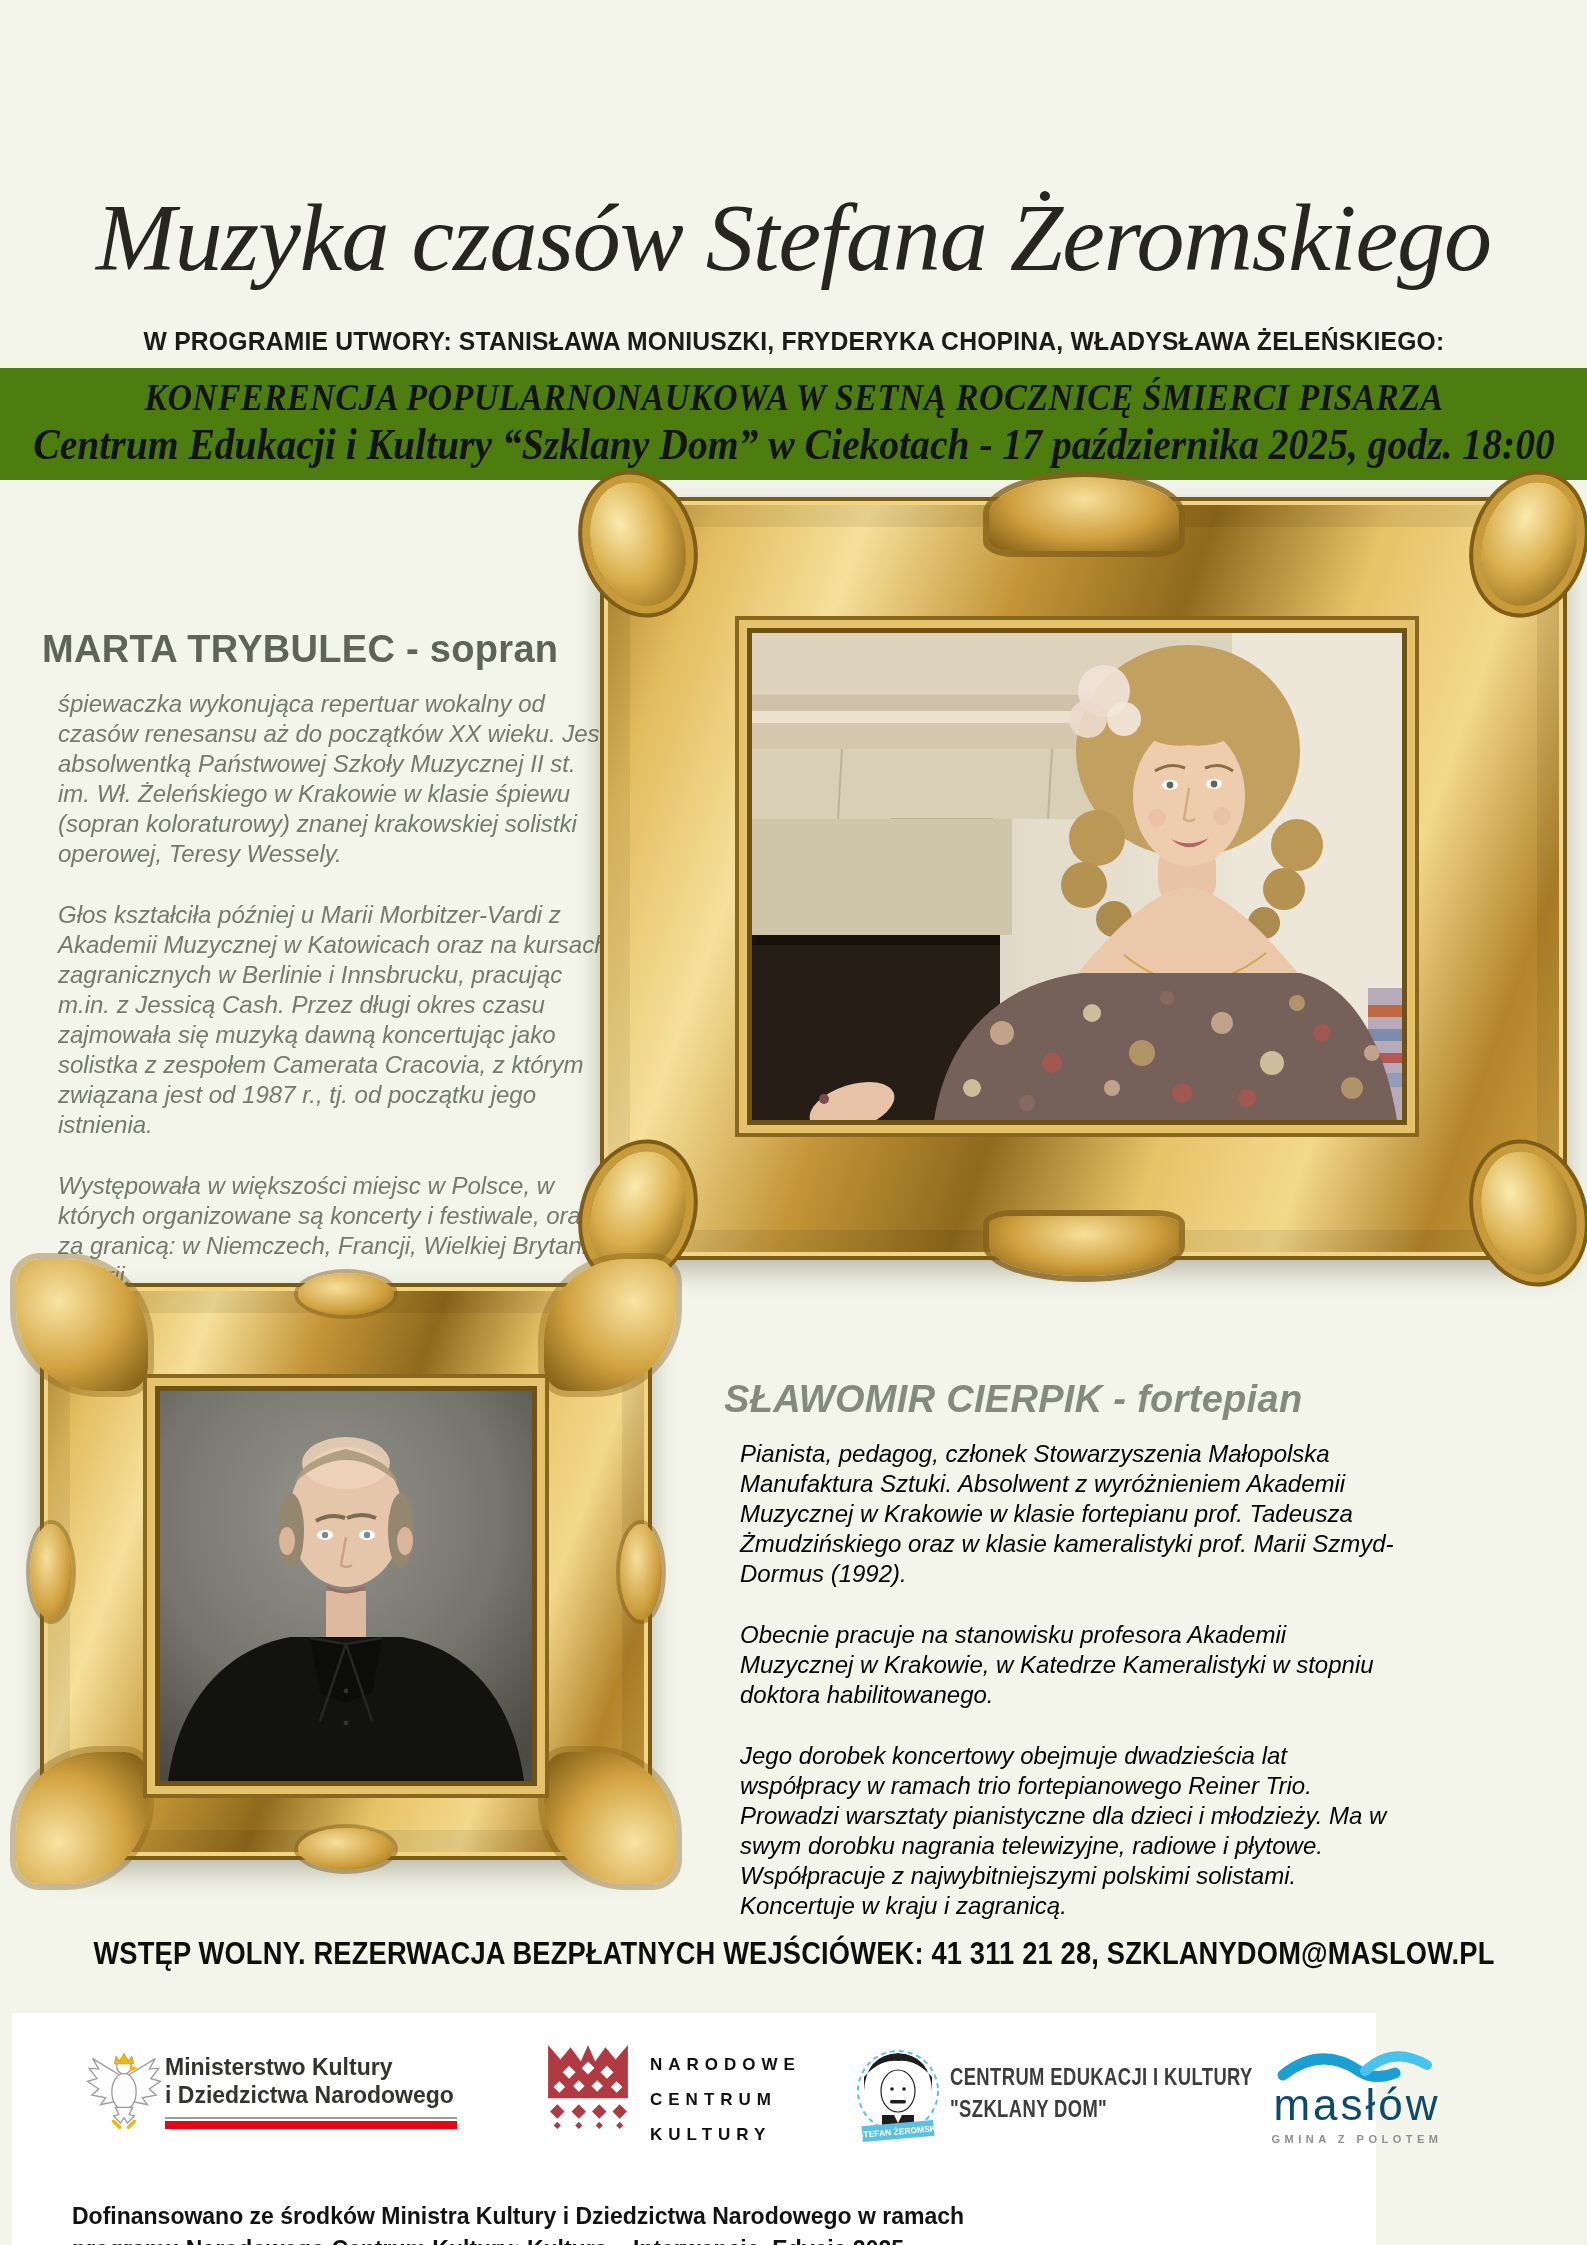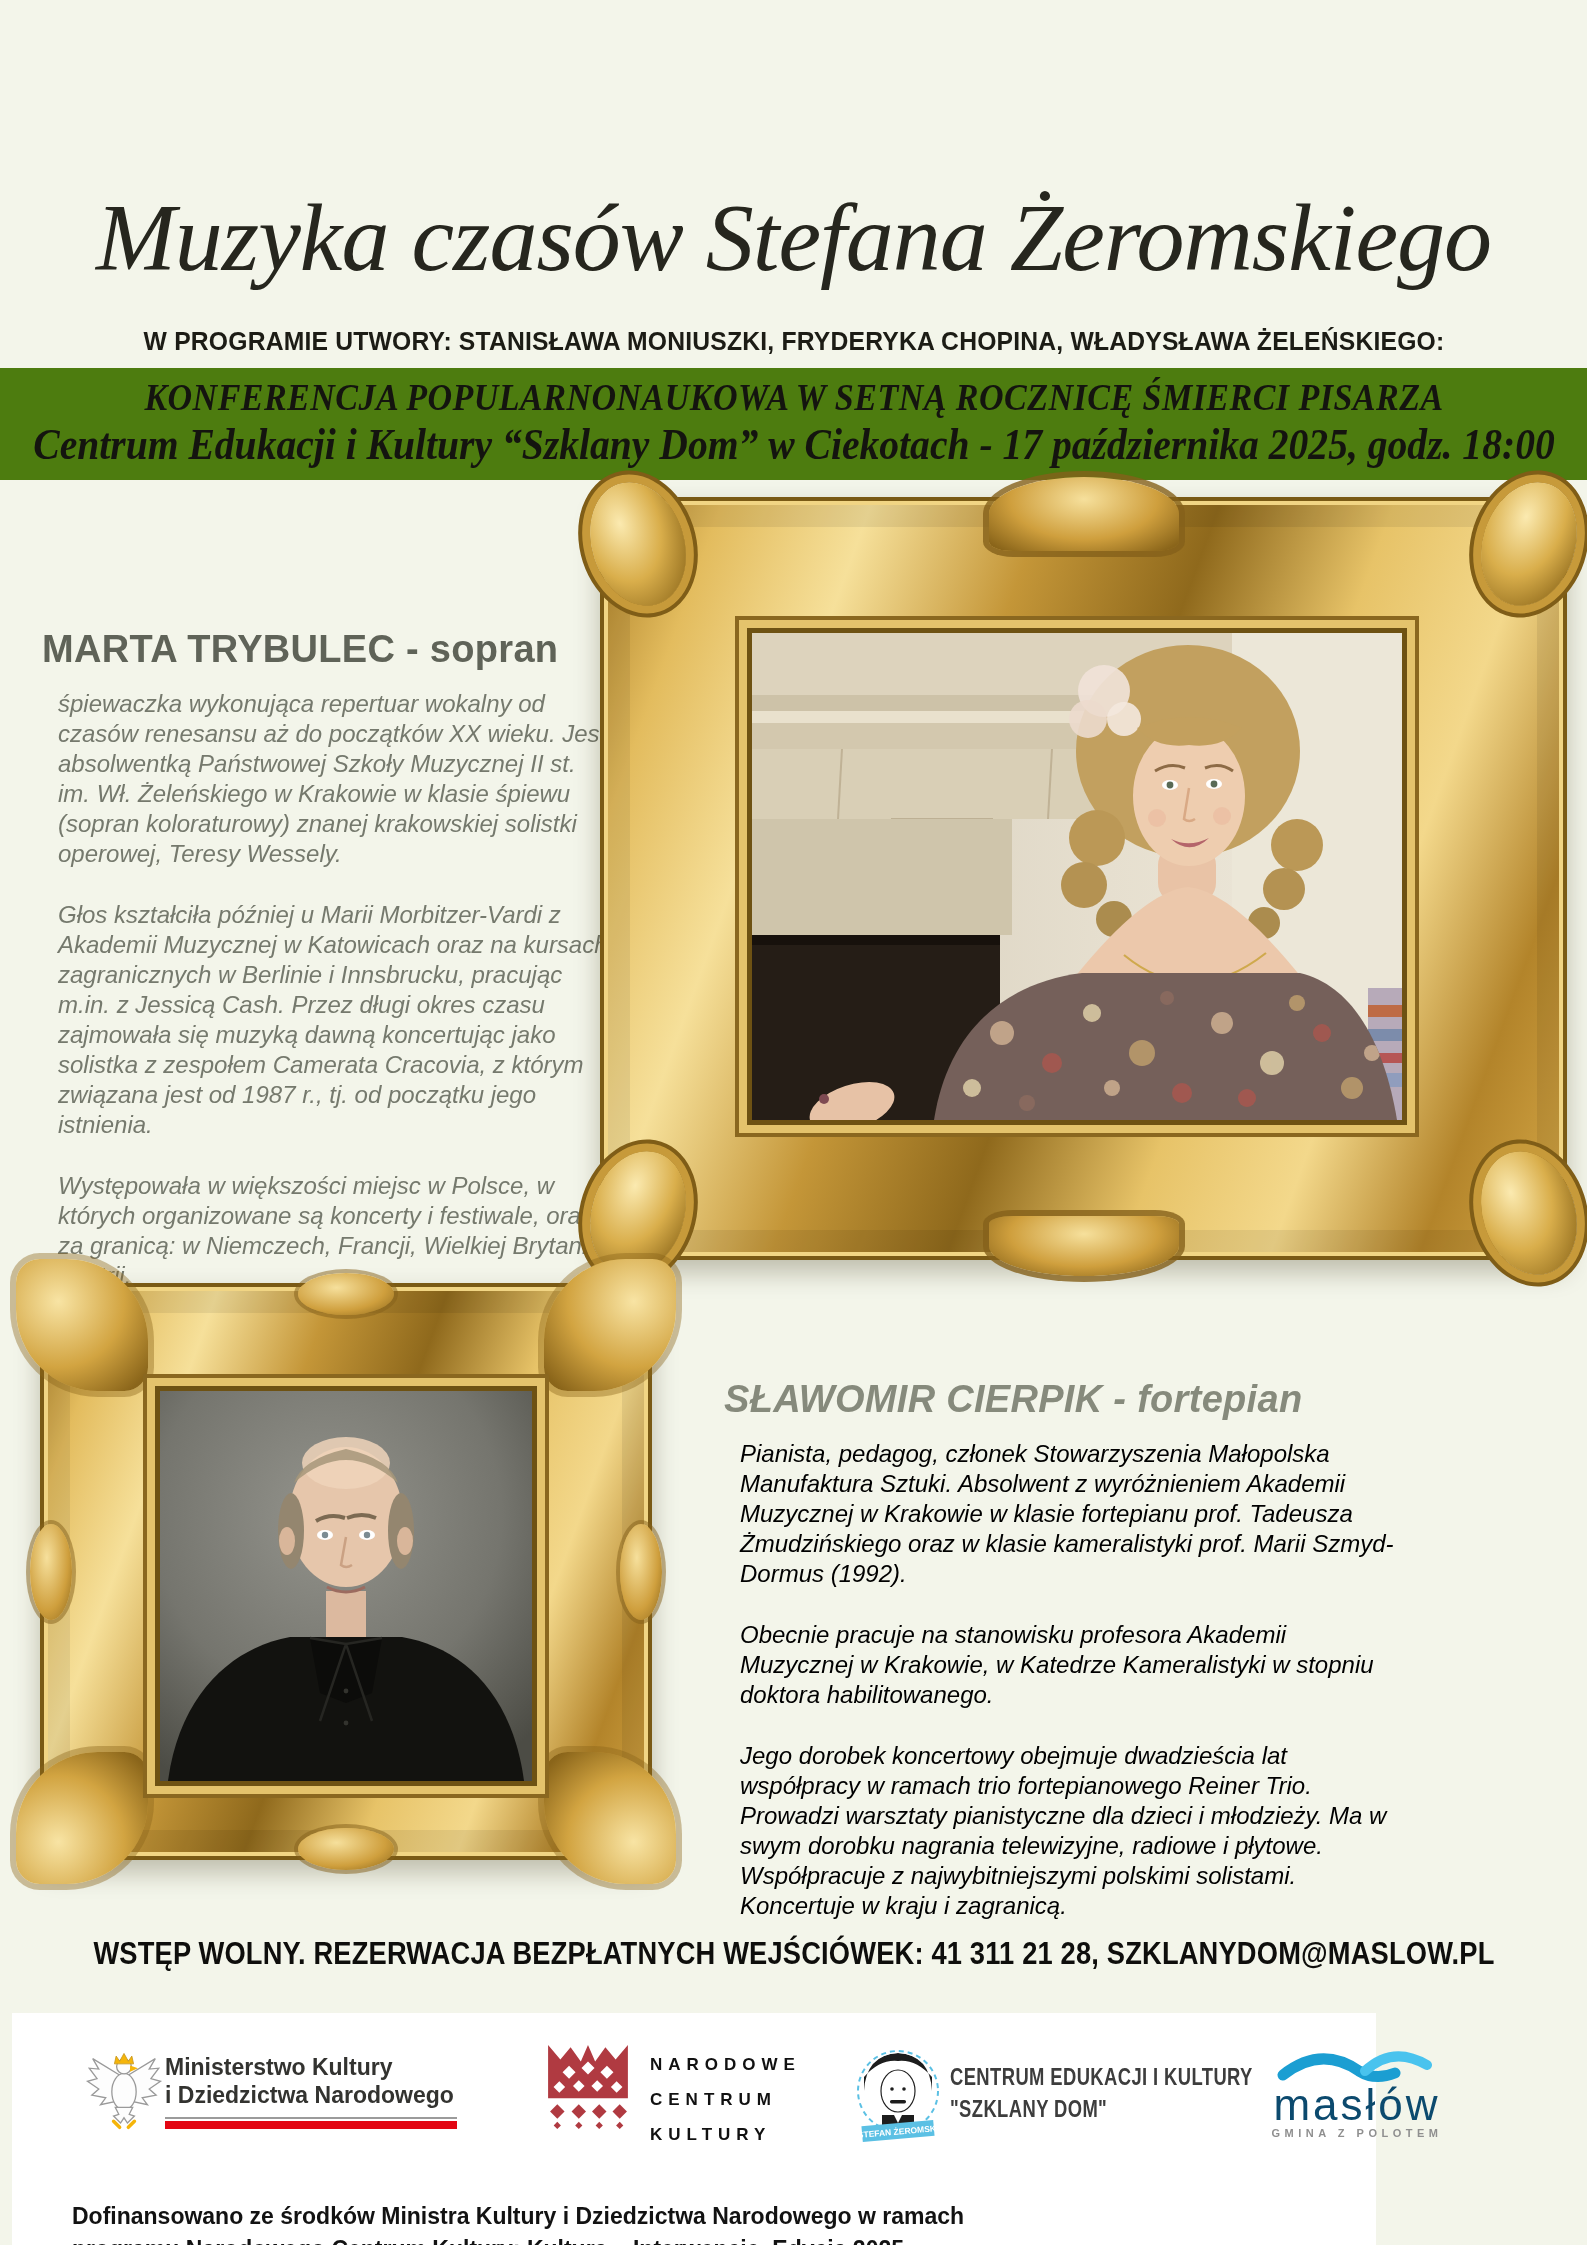--- a/index.html
+++ b/index.html
@@ -112,21 +112,21 @@
   .nck-crown{left:532px;top:28px;width:88px;height:92px;}
   .nck-text{left:638px;top:34px;font-weight:700;font-size:17px;color:#111;letter-spacing:6px;line-height:35px;}
   .cek-portrait{left:836px;top:30px;width:100px;height:110px;}
   .cek-text{
     left:938px;top:48px;color:#3d3d3d;font-weight:700;font-size:23px;line-height:32px;
     transform:scaleX(0.8);transform-origin:left top;white-space:nowrap;letter-spacing:0.5px;
   }
   .maslow{left:1255px;top:28px;width:180px;height:120px;text-align:center;}
   .maslow-waves{width:160px;height:42px;margin:0 auto;display:block;}
   .maslow-name{font-size:44px;line-height:44px;color:#0c4a6e;letter-spacing:3px;font-weight:400;}
-  .maslow-tagline{font-size:11px;letter-spacing:4.5px;color:#8f8f8f;font-weight:700;}
+  .maslow-tagline{margin-top:6px;font-size:11px;letter-spacing:4.5px;color:#8f8f8f;font-weight:700;}
   .funding{left:60px;top:152px;font-weight:700;font-size:23px;line-height:33px;color:#121212;margin-top:35px;}
 </style>
 </head>
 <body>
 
 <div>
 
   <h1 class="abs title">Muzyka czasów Stefana Żeromskiego</h1>
   <div class="abs program-line">W PROGRAMIE UTWORY: STANISŁAWA MONIUSZKI, FRYDERYKA CHOPINA, WŁADYSŁAWA ŻELEŃSKIEGO:</div>
 

